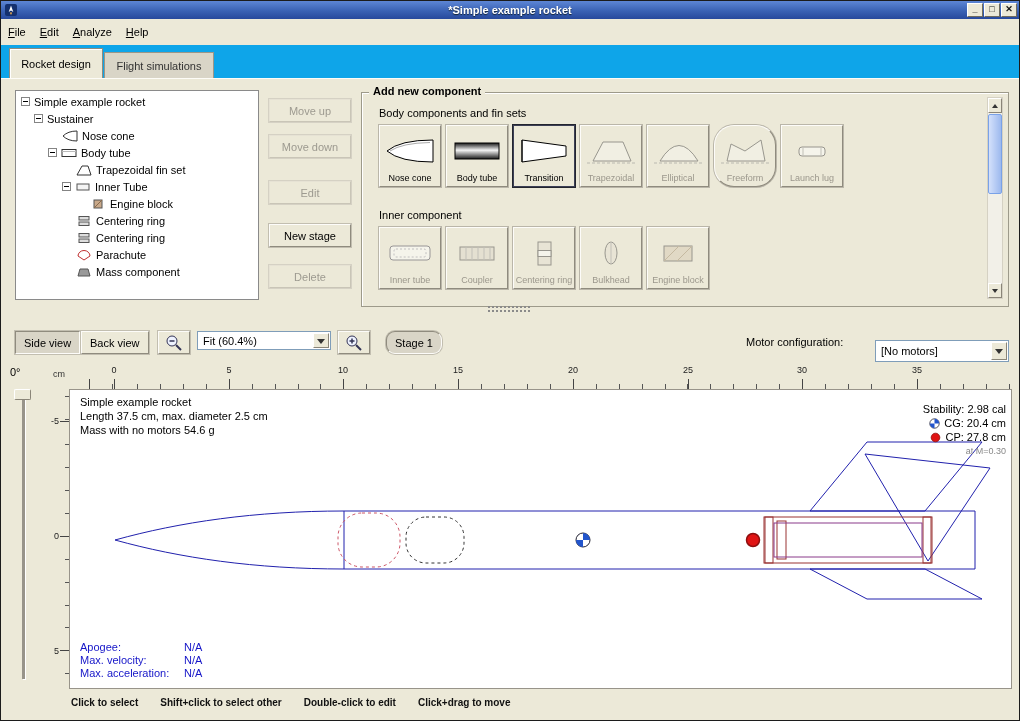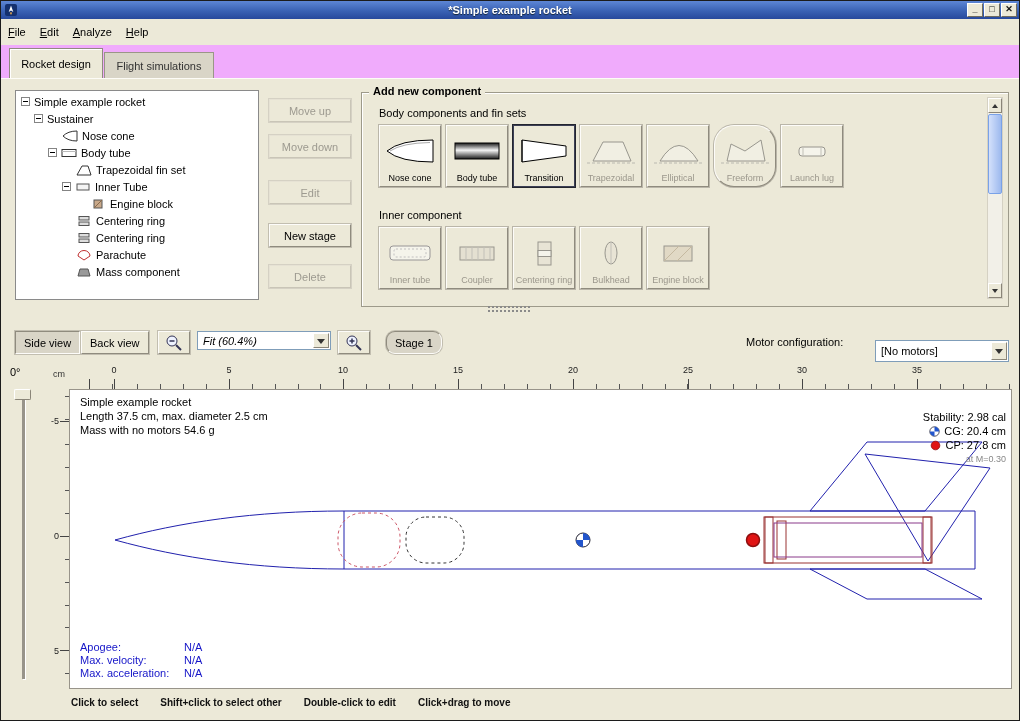--- a/index.html
+++ b/index.html
@@ -1,17 +1,17 @@
 <!DOCTYPE html>
 <html><head>
 <meta charset="utf-8">
 <style>
   html,body{margin:0;padding:0;background:#9a9a9a;font-family:"Liberation Sans",sans-serif;}
   *{box-sizing:border-box;}
-  .window{position:relative;width:1020px;height:721px;background:#f0abfc;border:1px solid #1c1c1c;overflow:hidden;}
+  .window{position:relative;width:1020px;height:721px;background:#0ea5e9;border:1px solid #1c1c1c;overflow:hidden;}
 
   
   .titlebar{position:absolute;left:0;top:0;width:100%;height:18px;
     background:linear-gradient(180deg,#5d86d5 0%,#3a62b4 55%,#27499c 100%);
     display:flex;align-items:center;color:#fff;}
   .title-icon{width:16px;height:14px;margin-left:2px;display:flex;align-items:center;justify-content:center;}
   .title-text{position:absolute;left:0;right:0;text-align:center;font-size:11px;font-weight:bold;text-shadow:0 1px 1px #123;}
   .win-controls{margin-left:auto;display:flex;gap:1px;padding-right:2px;z-index:2;}
   .win-btn{width:16px;height:14px;background:#ece9d8;border:1px solid;border-color:#fff #6f6b5e #6f6b5e #fff;
     font-size:9px;line-height:11px;text-align:center;color:#111;cursor:pointer;font-weight:bold;}
@@ -95,21 +95,21 @@
   .hnum{position:absolute;top:0;transform:translateX(-50%);font-size:9px;color:#222;}
   .vruler{position:absolute;left:46px;top:26px;width:22px;height:300px;}
   .vruler .minor{position:absolute;top:0;bottom:0;right:0;width:4px;
     background:repeating-linear-gradient(180deg,#555 0 1px,transparent 1px 22.94px);background-position-y:32px;}
   .vruler .major{position:absolute;top:0;bottom:0;right:0;width:9px;
     background:repeating-linear-gradient(180deg,#444 0 1px,transparent 1px 114.7px);background-position-y:32px;}
   .vnum{position:absolute;right:10px;transform:translateY(-50%);font-size:9px;color:#222;}
   .canvas{position:absolute;left:68px;top:26px;width:943px;height:300px;background:#fff;border:1px solid #98948a;cursor:crosshair;}
   .canvas svg.scene{position:absolute;left:0;top:0;}
   .info-block{position:absolute;left:10px;top:5px;font-size:11px;line-height:14px;color:#000;}
-  .stab-block{position:absolute;right:5px;top:20px;font-size:11px;line-height:14px;text-align:right;color:#000;}
+  .stab-block{position:absolute;right:5px;top:12px;font-size:11px;line-height:14px;text-align:right;color:#000;}
   .stab-row{display:flex;align-items:center;justify-content:flex-end;gap:4px;}
   .mach{font-size:9px;color:#888;}
   .flight-block{position:absolute;left:10px;bottom:8px;font-size:11px;line-height:13px;color:#1515c8;}
   .flight-row .flabel{display:inline-block;width:104px;}
   .statusbar{position:absolute;left:0;top:692px;width:100%;height:27px;background:#ece9d8;display:flex;gap:22px;
     padding-left:70px;align-items:flex-start;padding-top:4px;}
   .hint{font-size:10px;font-weight:bold;color:#111;}
 </style>
 </head>
 <body>
@@ -402,21 +402,21 @@
     <div class="tbtn" style="left:80px;">
         <span>Back view</span>
       </div>
     <div class="tbtn" style="left:157px;width:32px;padding:0;">
       <svg width="18" height="17" viewBox="0 0 18 17">
           <circle cx="7" cy="7" r="5" fill="#eef2ff" stroke="#335"></circle>
           <line x1="11" y1="11" x2="16" y2="16" stroke="#335" stroke-width="2"></line>
           <line x1="4.5" y1="7" x2="9.5" y2="7" stroke="#335" stroke-width="1.5"></line>
         </svg>
     </div>
-    <div class="combo" style="left:196px;top:10px;width:134px;height:19px;font-style:italic;">
+    <div class="combo" style="left:196px;top:10px;width:134px;height:19px;">
       <span>Fit (60.4%)</span>
       <span class="arrow"></span>
     </div>
     <div class="tbtn" style="left:337px;width:32px;padding:0;">
       <svg width="18" height="17" viewBox="0 0 18 17">
           <circle cx="7" cy="7" r="5" fill="#eef2ff" stroke="#335"></circle>
           <line x1="11" y1="11" x2="16" y2="16" stroke="#335" stroke-width="2"></line>
           <line x1="4.5" y1="7" x2="9.5" y2="7" stroke="#335" stroke-width="1.5"></line>
           <line x1="7" y1="4.5" x2="7" y2="9.5" stroke="#335" stroke-width="1.5"></line>
         </svg>

